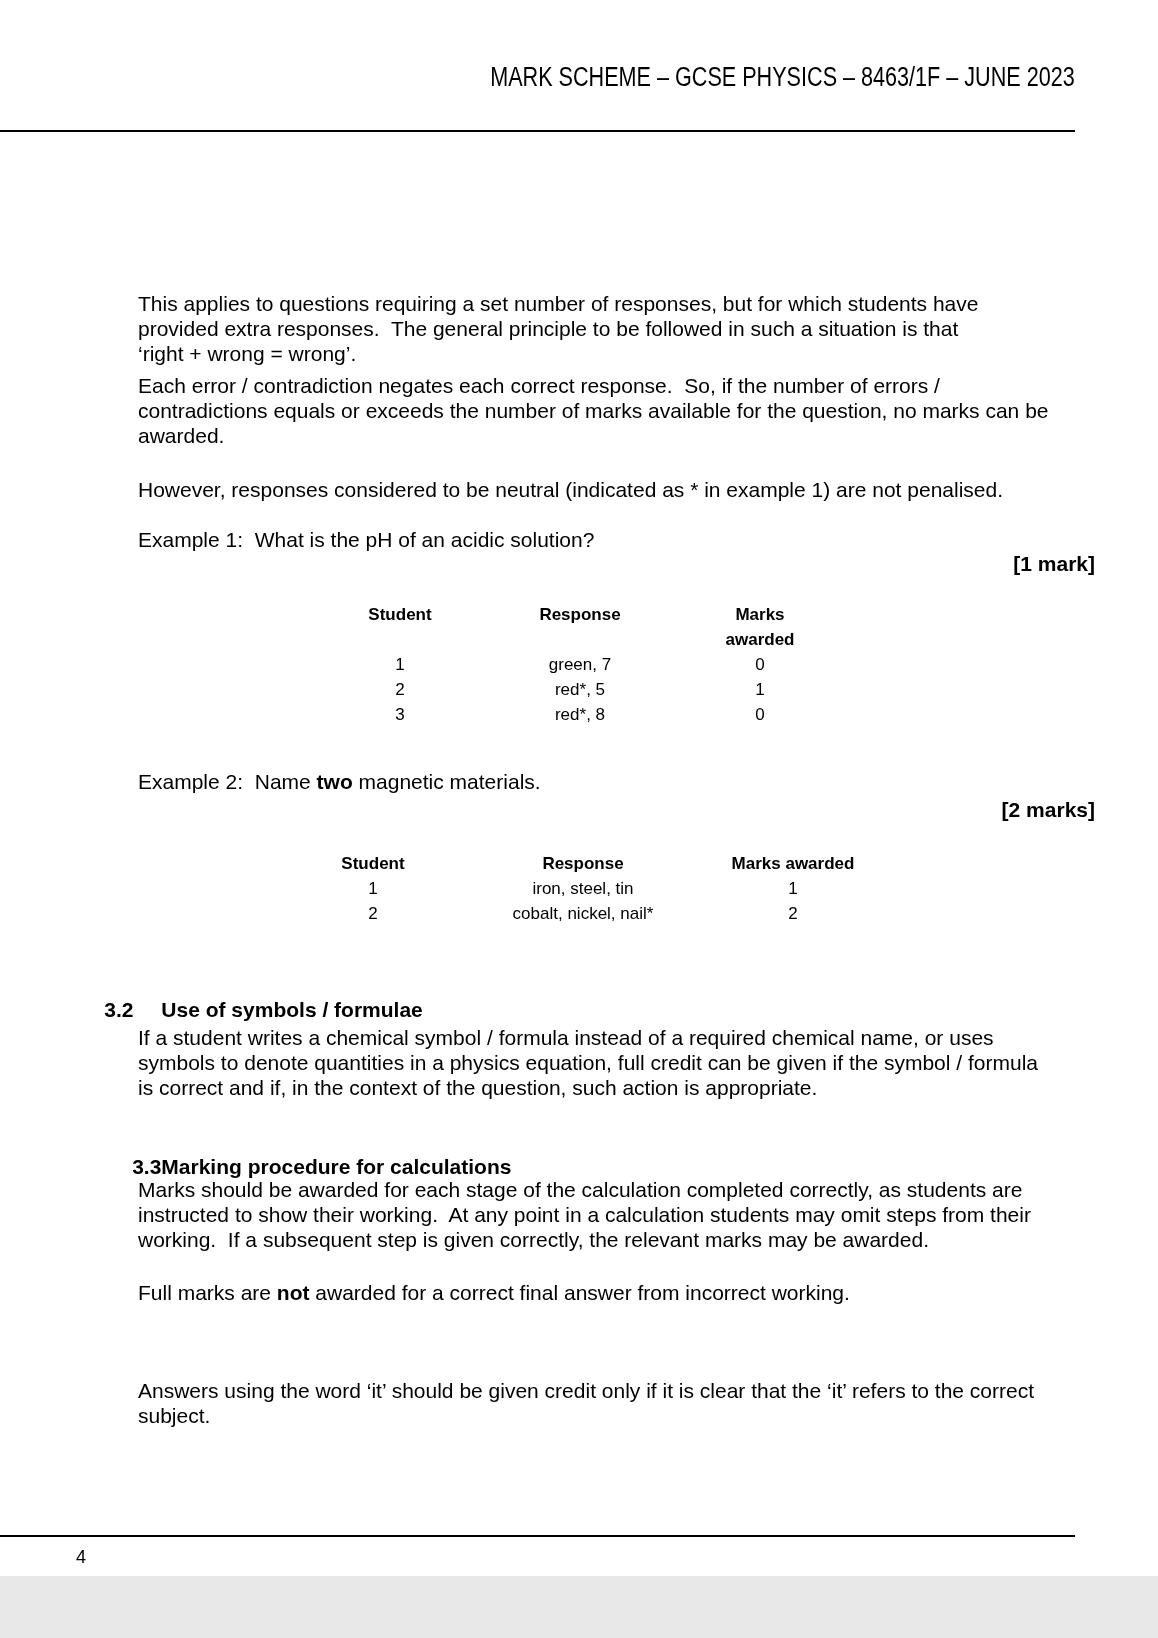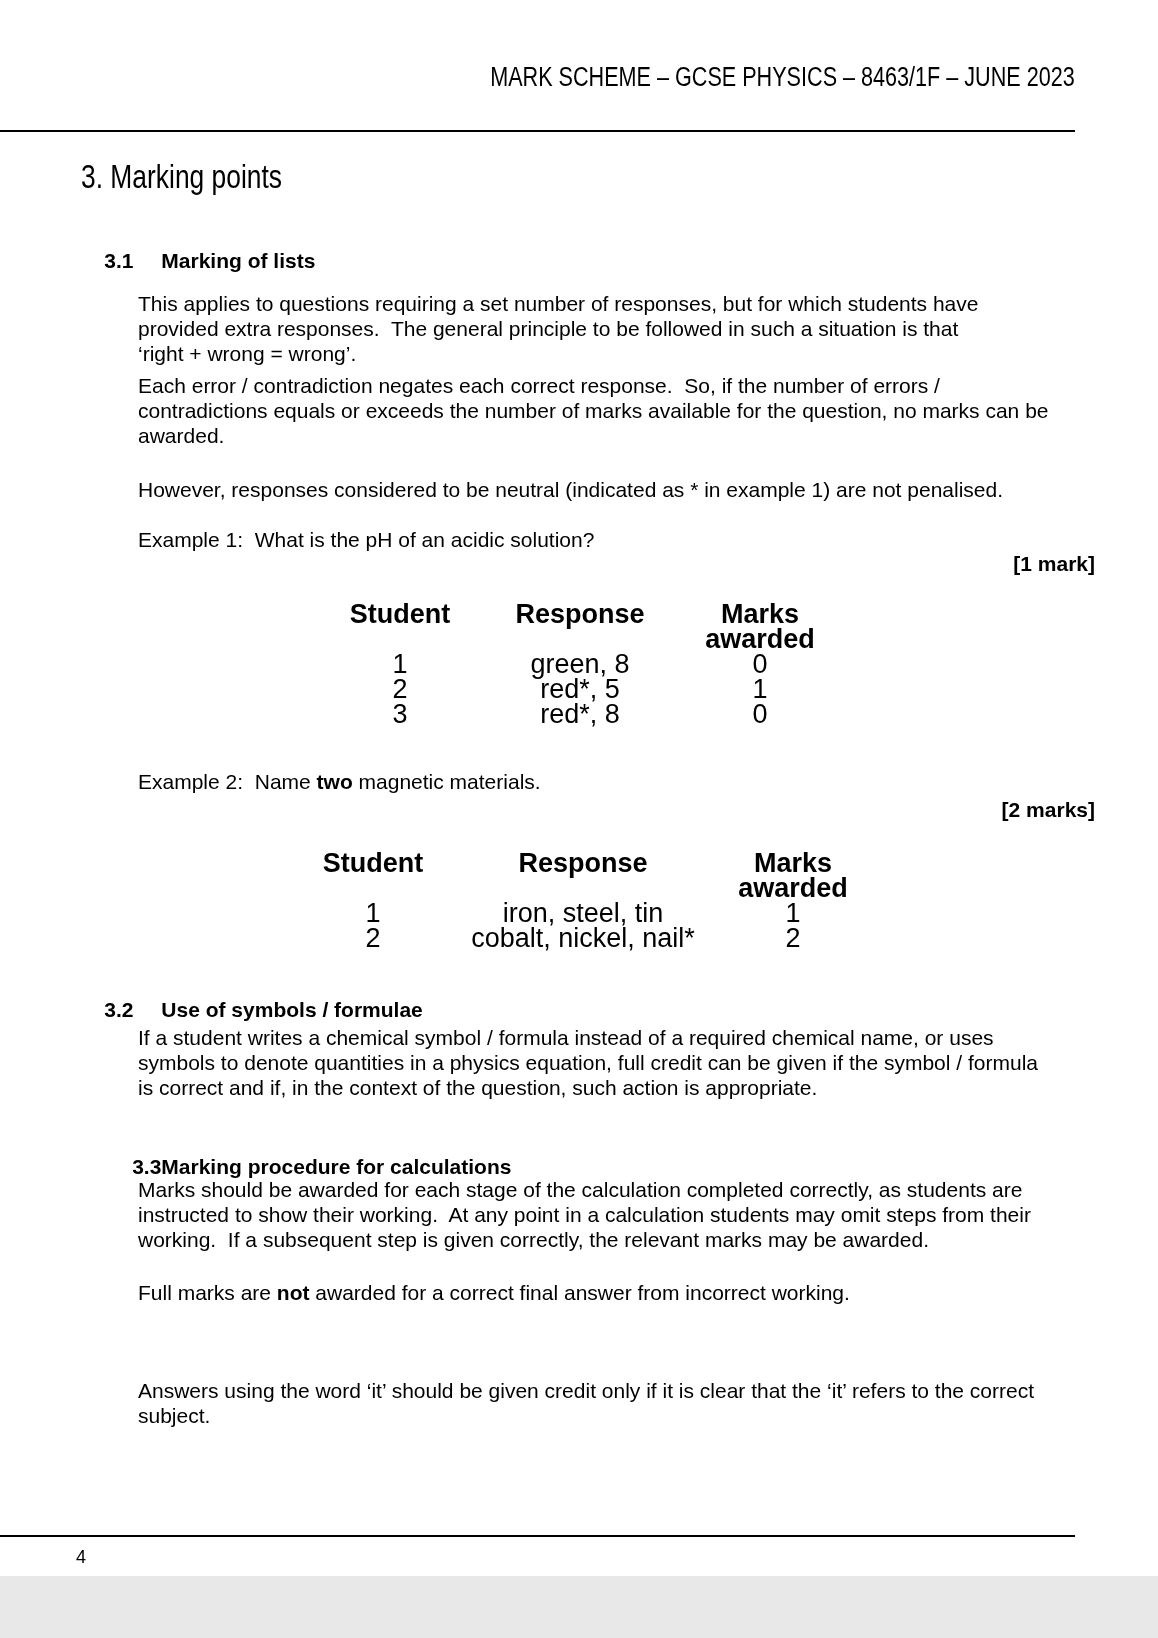--- a/index.html
+++ b/index.html
@@ -36,21 +36,21 @@
   .body-block{
     position:absolute;left:138px;
     font-size:21px;font-weight:400;line-height:25px;
     white-space:pre;
   }
   .body-block b{font-weight:700;}
   .marks-line{
     position:absolute;left:0;width:1075px;text-align:right;
     font-size:21px;font-weight:700;line-height:25px;white-space:pre;margin-left:20px;
   }
-  .mtable{position:absolute;font-size:27px;line-height:25px;}
+  .mtable{position:absolute;font-size:17px;line-height:25px;}
   .mtable .trow{display:flex;}
   .mtable .cell{text-align:center;white-space:pre-line;}
   .mtable .hcell{font-weight:700;}
   .t1 .cell{width:180px;}
   .t2 .c1{width:180px;}
   .t2 .c2{width:240px;}
   .t2 .c3{width:180px;}
   .page-num{
     position:absolute;left:76px;top:1546px;
     font-size:18px;line-height:22px;
@@ -59,48 +59,42 @@
 </head>
 <body>
 
 <div class="page">
 
   <div class="hdr">
     <span class="hdr-inner">MARK SCHEME – GCSE PHYSICS – 8463/1F – JUNE 2023</span>
   </div>
   <div class="rule" style="top:130px;"></div>
 
-  <div class="h1">
-    <span class="h1-inner">3. Marking points</span>
-  </div>
 
-  <div class="sec-heading" style="top:222px;">
-    <span class="num">3.1</span><span>Marking of lists</span>
-  </div>
   <div class="body-block" style="top:291px;">This applies to questions requiring a set number of responses, but for which students have
 provided extra responses.  The general principle to be followed in such a situation is that
 ‘right + wrong = wrong’.</div>
   <div class="body-block" style="top:373px;">Each error / contradiction negates each correct response.  So, if the number of errors /
 contradictions equals or exceeds the number of marks available for the question, no marks can be
 awarded.</div>
   <div class="body-block" style="top:477px;">However, responses considered to be neutral (indicated as * in example 1) are not penalised.</div>
 
   <div class="body-block" style="top:527px;">Example 1:  What is the pH of an acidic solution?</div>
   <div class="marks-line" style="top:551px;">[1 mark]</div>
 
   <div class="mtable t1" style="left:310px;top:602px;">
     <div class="trow">
       <div class="cell hcell">Student</div>
       <div class="cell hcell">Response</div>
       <div class="cell hcell">Marks
 awarded</div>
     </div>
     <div class="trow">
       <div class="cell">1</div>
-      <div class="cell">green, 8</div>
+      <div class="cell">green, 7</div>
       <div class="cell">0</div>
     </div>
     <div class="trow">
       <div class="cell">2</div>
       <div class="cell">red*, 5</div>
       <div class="cell">1</div>
     </div>
     <div class="trow">
       <div class="cell">3</div>
       <div class="cell">red*, 8</div>

